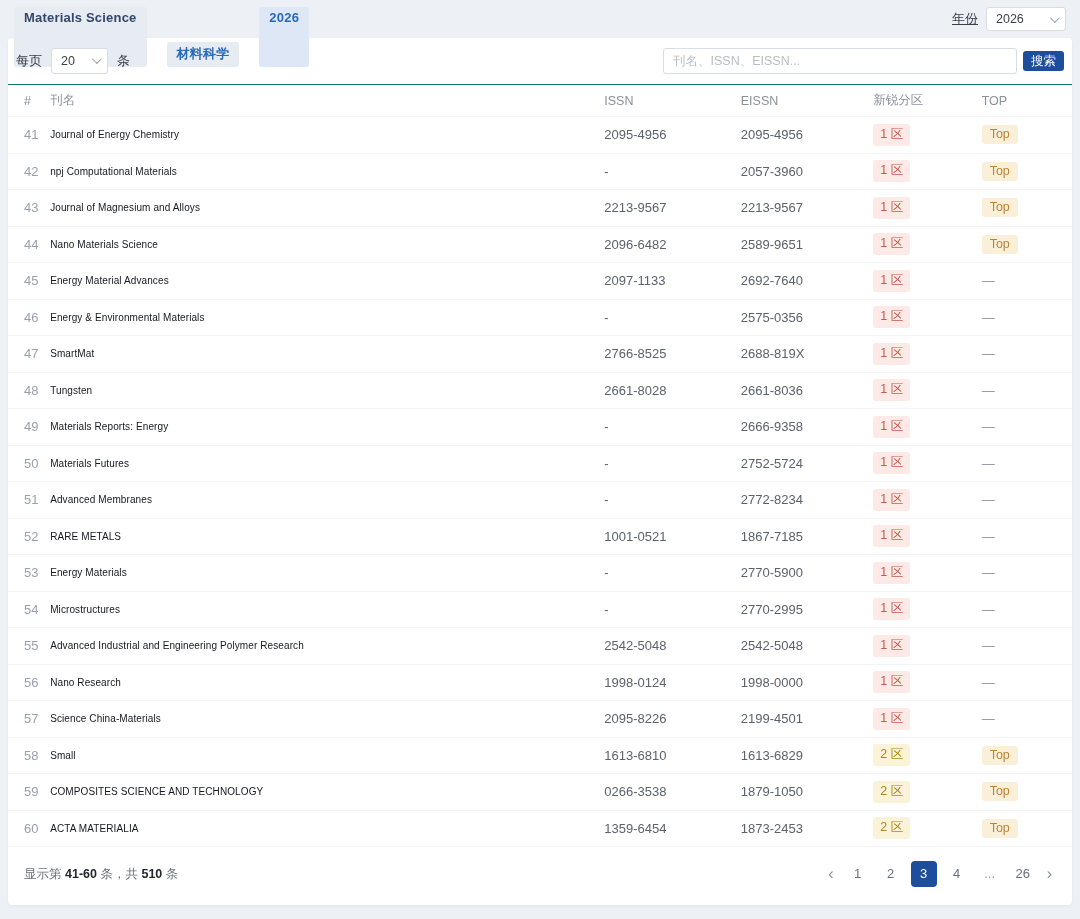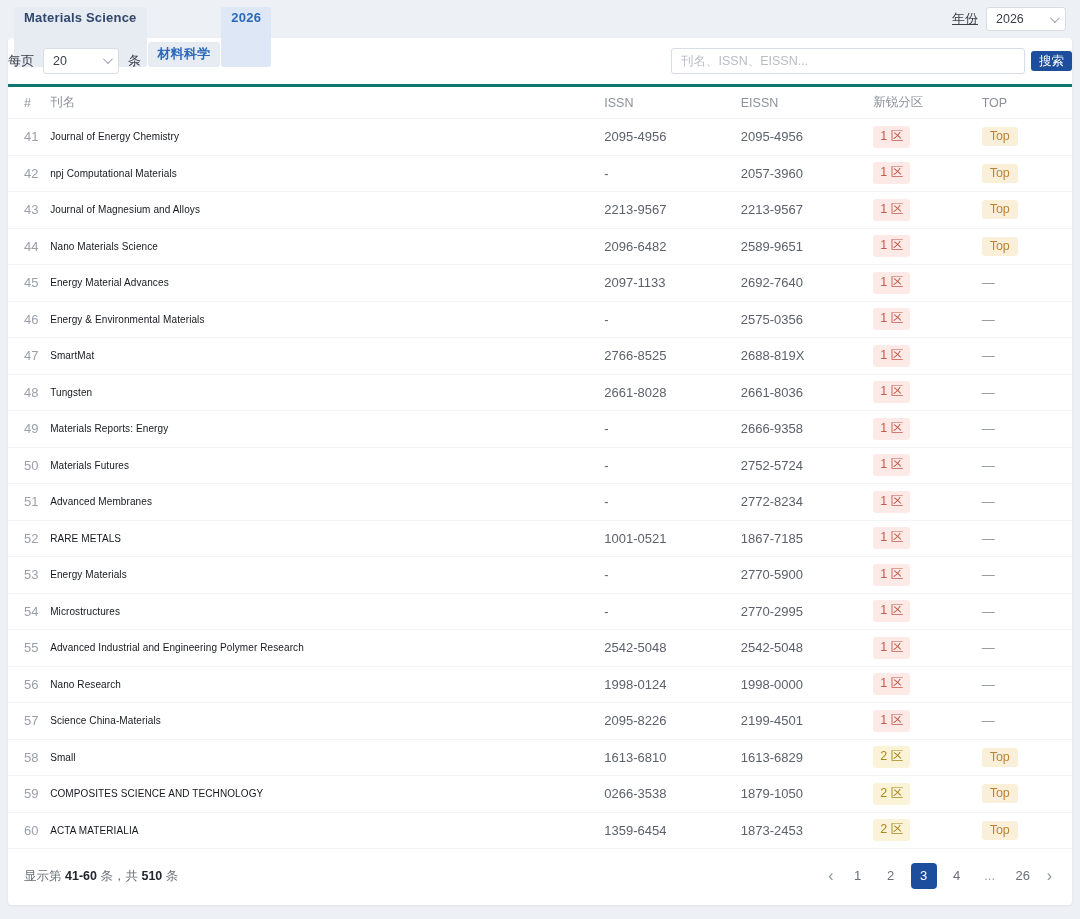--- a/index.html
+++ b/index.html
@@ -8,21 +8,21 @@
     font-family:"Liberation Sans","DejaVu Sans",sans-serif;
     background:#edf0f5;
     color:#23262c;
     overflow:hidden;
   }
   
   .topbar {
     height:36px; padding:7px 14px 0 14px;
     display:flex; align-items:flex-start; justify-content:space-between;
   }
-  .tags { display:flex; gap:1px; }
+  .tags { display:flex; gap:20px; }
   .tag {
     font-size:13px; font-weight:bold; padding:3px 10px 4px; border-radius:3px;
     background:#e7ebf2; color:#31476b; letter-spacing:.2px;
   }
   .tag.cn { color:#2a69b8;margin-top:35px; }
   .tag.yr { color:#2a69b8; background:#dde7f5; }
   .year-filter { display:flex; align-items:center; gap:8px; }
   .year-filter .lbl { font-size:13px; color:#3a3f48;text-decoration:underline; }
   .selectbox {
     position:relative; background:#fff; border:1px solid #d8dce3; border-radius:3px;
@@ -35,24 +35,24 @@
     transform:rotate(45deg) translateY(-2px);
   }
   
   .card {
     margin:2px 8px 0 8px; background:#fff; border-radius:4px;
     box-shadow:0 1px 3px rgba(30,40,70,.06);
     height:867px; display:flex; flex-direction:column;
   }
   .controls {
     display:flex; align-items:center; justify-content:space-between;
-    padding:10px 0; border-bottom:3px solid #0f766e;
+    padding:10px 8px; border-bottom:1px solid #0f766e;
   }
   .perpage { display:flex; align-items:center; gap:9px; font-size:13px; color:#3a3f48; }
-  .perpage .selectbox { width:76px; height:26px; }
+  .perpage .selectbox { width:57px; height:26px; }
   .searchzone { display:flex; align-items:center; gap:6px;border-radius:10px; }
   .search-input {
     width:354px; height:26px; border:1px solid #d8dce3; border-radius:3px;
     padding:0 9px; font-size:12.5px; color:#3a3f48; outline:none;
     font-family:"Liberation Sans","DejaVu Sans",sans-serif;
   }
   .search-input::placeholder { color:#b7bdc7; }
   .search-btn {
     height:20px; padding:0 8px; background:#1d4e9e; color:#fff; border:none;
     border-radius:3px; font-size:12.5px; cursor:pointer;

